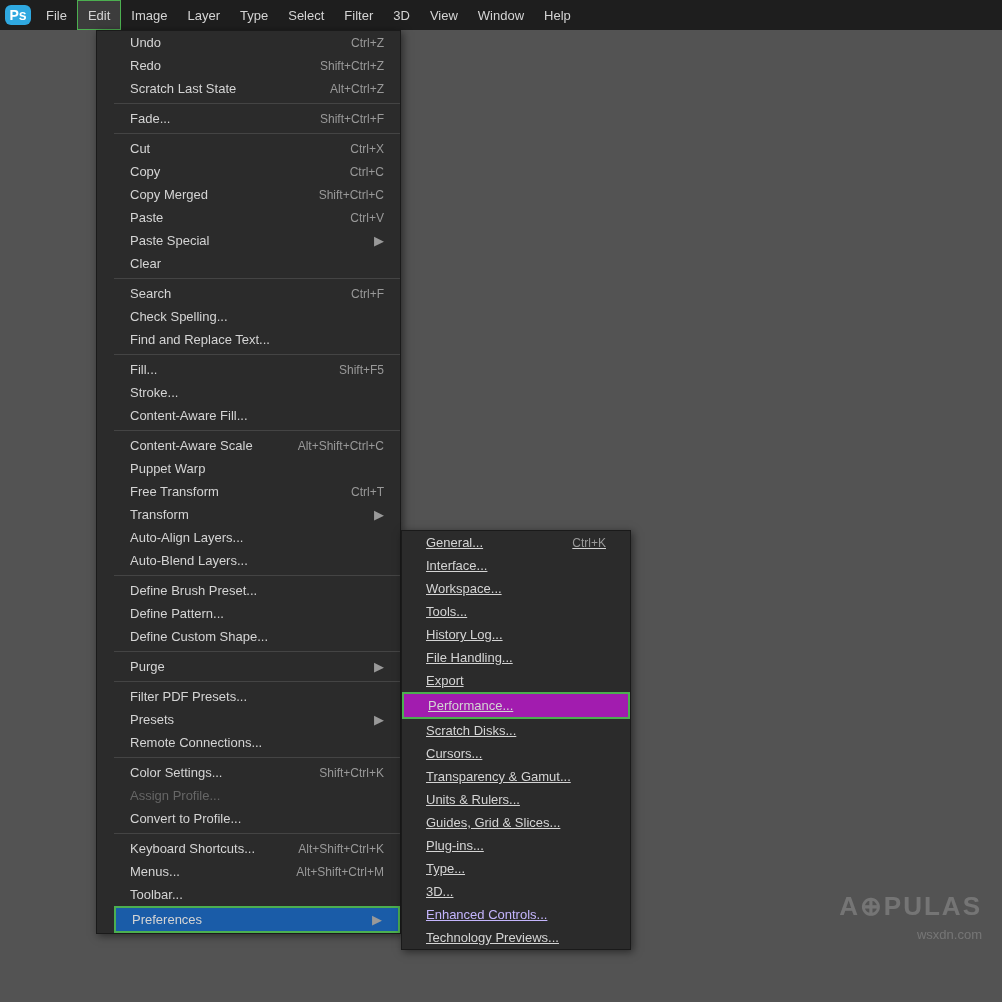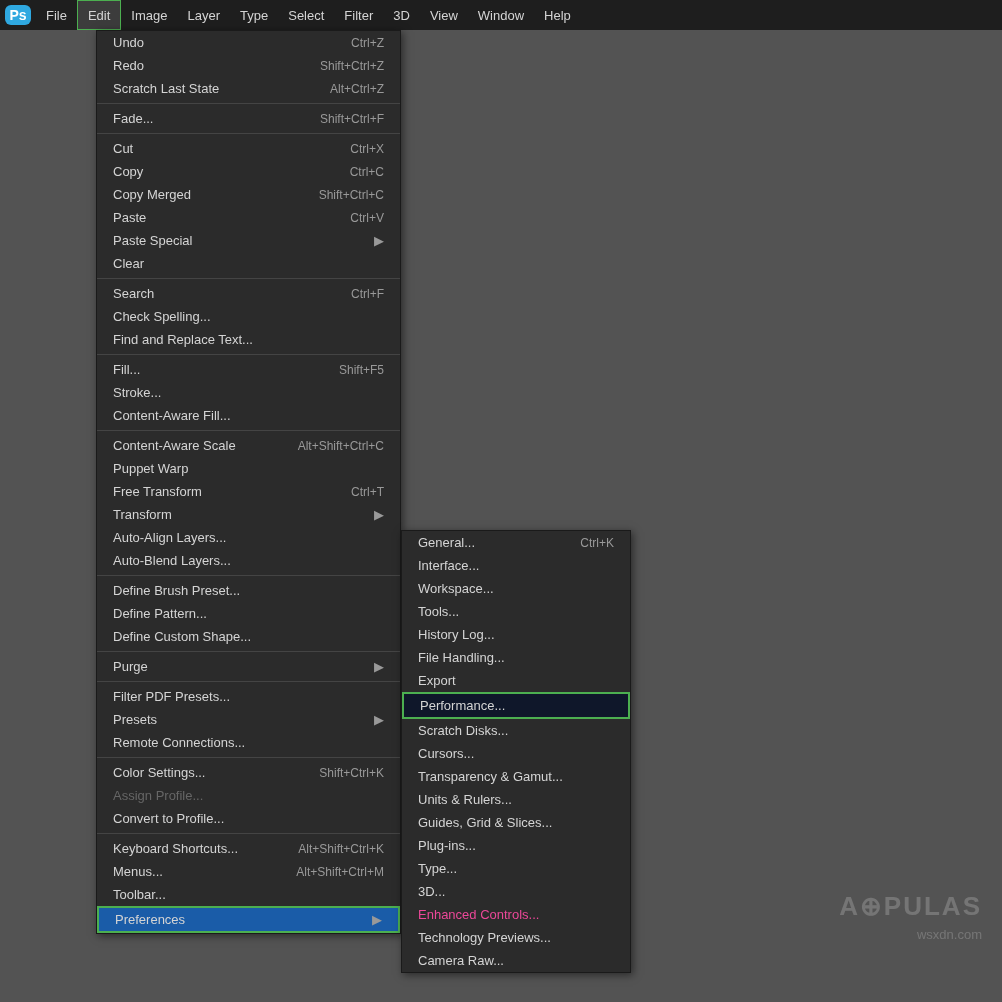--- a/index.html
+++ b/index.html
@@ -101,32 +101,33 @@
       background: #2b2b2b;
       border: 1px solid #1a1a1a;
       min-width: 230px;
       z-index: 300;
       box-shadow: 2px 2px 8px rgba(0,0,0,0.5);
     }
     .submenu .menu-item {
       display: flex;
       justify-content: space-between;
       align-items: center;
-      padding: 4px 16px;
+      padding: 4px 24px;
       color: #d4d4d4;
       cursor: pointer;
       white-space: nowrap;
       min-height: 22px;
+      text-decoration: underline;
     }
     .submenu .menu-item.highlighted {
-      background: #0f172a;
+      background: #a21caf;
       border: 2px solid #4caf50;
     }
     .submenu .menu-item.disabled {
-      color: #ec4899;
+      color: #c4b5fd;
     }
 
     
     .ps-logo {
       display: inline-block;
       background: #2fa8e0;
       color: #fff;
       font-weight: bold;
       font-size: 14px;
       padding: 2px 4px;
@@ -146,21 +147,21 @@
   <div class="menubar-item">Layer</div>
   <div class="menubar-item">Type</div>
   <div class="menubar-item">Select</div>
   <div class="menubar-item">Filter</div>
   <div class="menubar-item">3D</div>
   <div class="menubar-item">View</div>
   <div class="menubar-item">Window</div>
   <div class="menubar-item">Help</div>
 </div>
 
-<div class="dropdown-menu" style="left: 96px; top: 30px; width: 305px;">
+<div class="dropdown-menu" style="left: 96px; top: 30px; width: 305px; padding-left: 17px;">
 
   <div class="menu-item">
     <span class="menu-item-label">Undo</span>
     <span class="menu-item-shortcut">Ctrl+Z</span>
   </div>
   <div class="menu-item">
     <span class="menu-item-label">Redo</span>
     <span class="menu-item-shortcut">Shift+Ctrl+Z</span>
   </div>
   <div class="menu-item">
@@ -365,23 +366,20 @@
   </div>
   <div class="menu-item">
     <span class="menu-item-label">3D...</span>
   </div>
   <div class="menu-item disabled">
     <span class="menu-item-label">Enhanced Controls...</span>
   </div>
   <div class="menu-item">
     <span class="menu-item-label">Technology Previews...</span>
   </div>
-  <div class="menu-item">
-    <span class="menu-item-label">Camera Raw...</span>
-  </div>
 </div>
 
 <div style="position:absolute; bottom: 80px; right: 20px;">
   <div style="color:rgba(255,255,255,0.2); font-size:26px; font-weight:bold; letter-spacing:2px;">A⊕PULAS</div>
 </div>
 <div style="position:absolute; bottom: 60px; right: 20px;">
   <div style="color:rgba(255,255,255,0.2); font-size:13px;">wsxdn.com</div>
 </div>
 
 </body></html>

